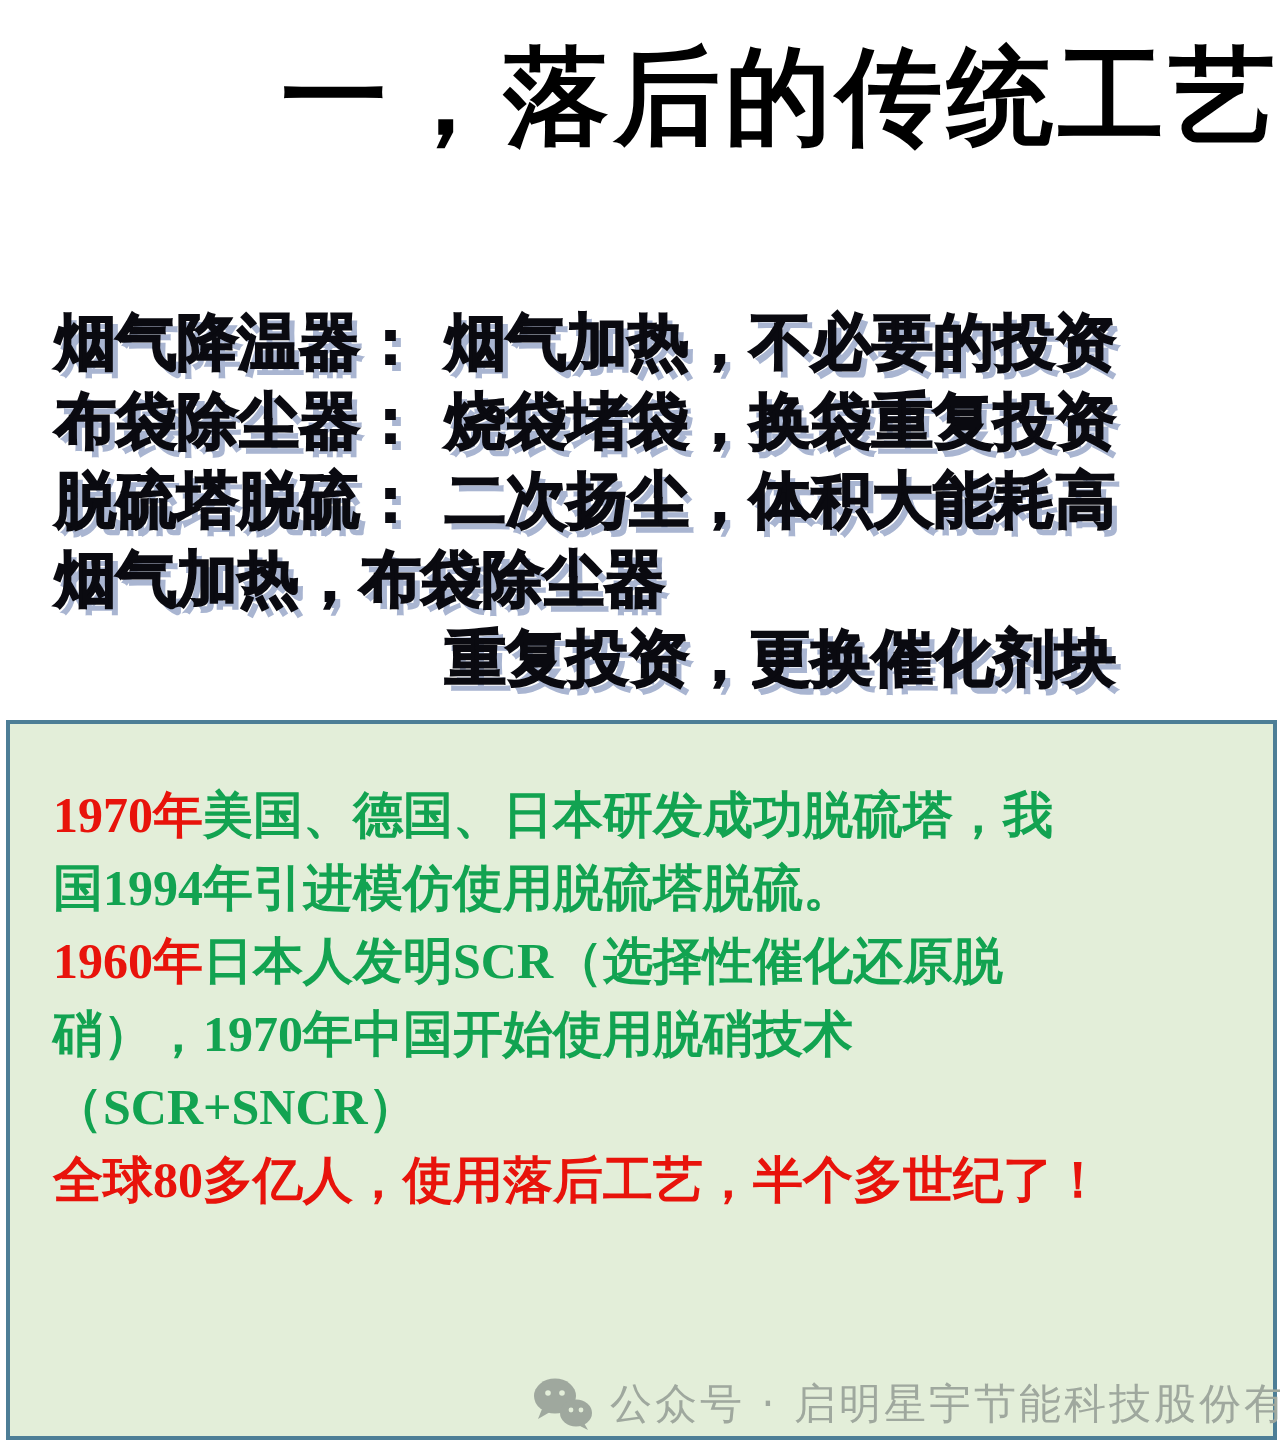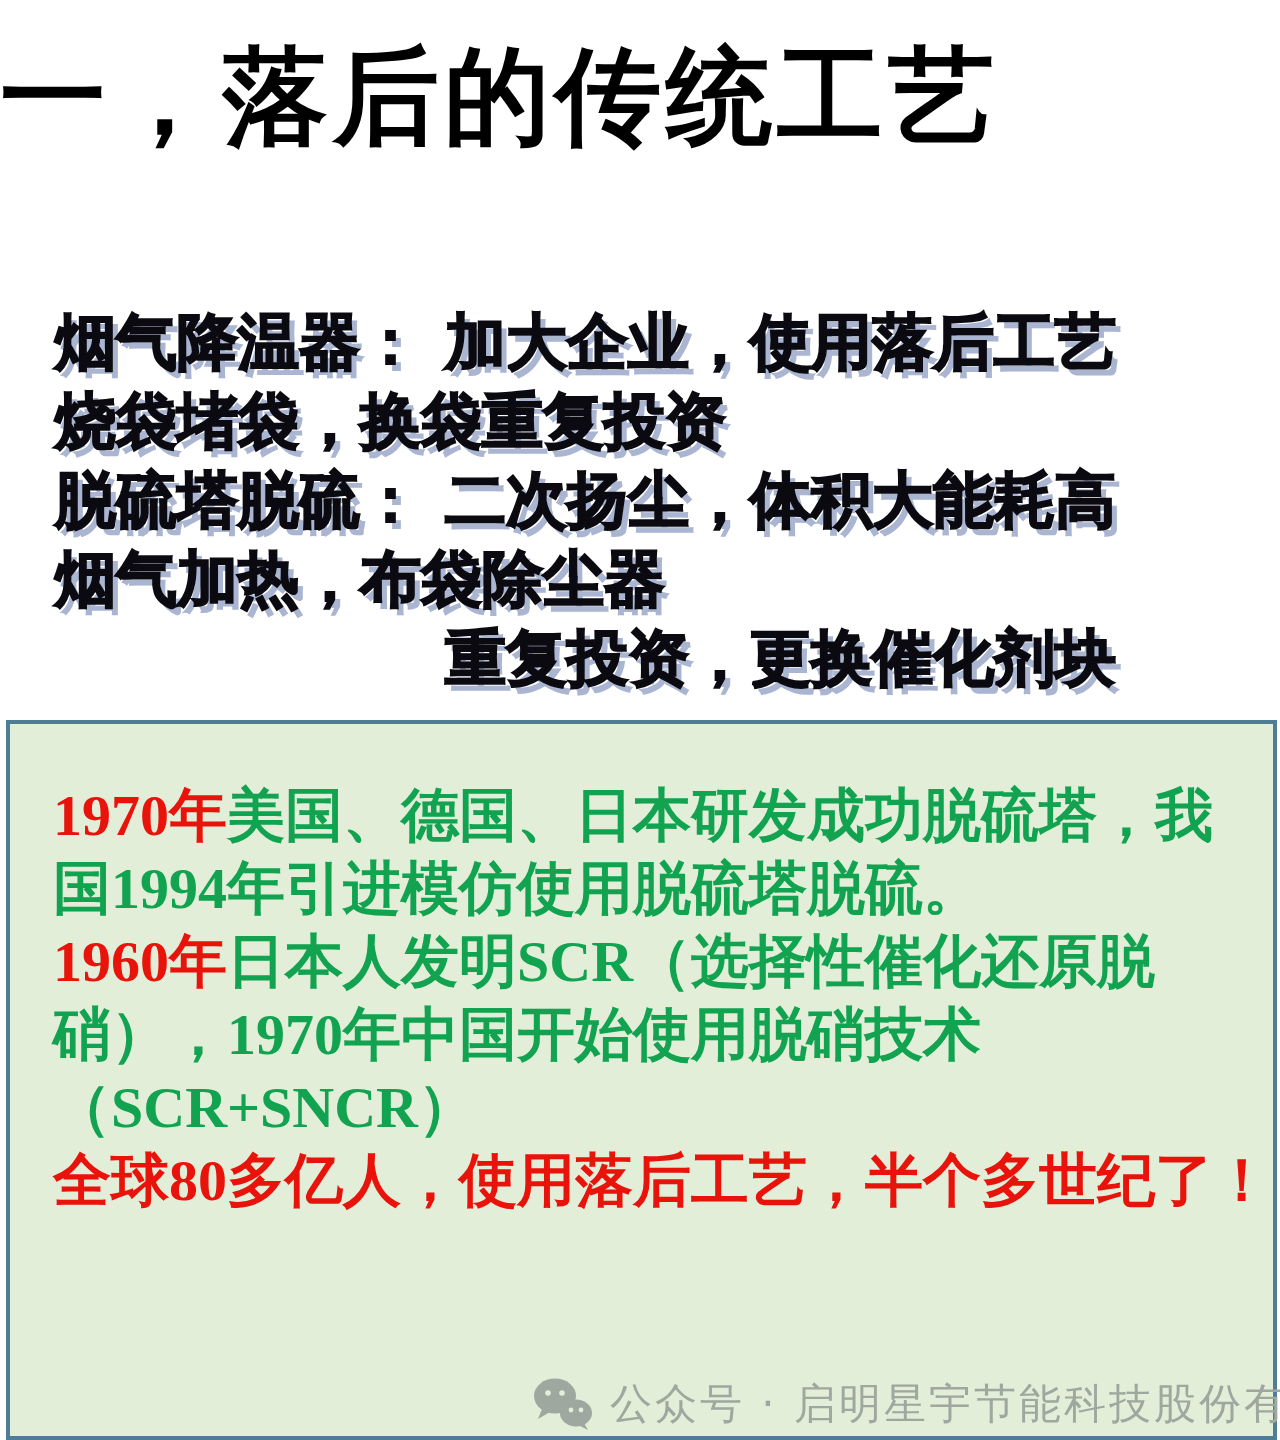--- a/index.html
+++ b/index.html
@@ -12,21 +12,21 @@
     --ink:#0a0a10;
   }
   html,body{margin:0;padding:0;}
   body{
     width:1280px;height:1440px;position:relative;overflow:hidden;
     background:#ffffff;
     font-family:"Liberation Sans", sans-serif;
   }
   .slide-title{
     position:absolute;top:26px;left:0;width:100%;
-    text-align:left;
+    text-align:right;
     font-family:"Liberation Serif","DejaVu Serif",serif;
     font-weight:bold;
     font-size:106px;
     letter-spacing:5px;
     color:#000;
     white-space:nowrap;
   }
   .process{
     position:absolute;top:302px;left:55px;right:22px;
     font-family:"DejaVu Sans","Liberation Sans",sans-serif;
@@ -48,21 +48,21 @@
     position:absolute;top:720px;left:6px;right:3px;bottom:0;
     box-sizing:border-box;
     background:var(--panel-bg);
     border:4px solid var(--panel-border);
     padding:55px 36px 0 43px;
   }
   .hline{
     margin:0;
     font-family:"Liberation Serif","DejaVu Serif",serif;
     font-weight:bold;
-    font-size:58px;
+    font-size:50px;
     line-height:73px;
     white-space:nowrap;
   }
   .seg-red{color:var(--red);}
   .seg-green{color:var(--green);}
   .watermark{
     position:absolute;left:532px;bottom:8px;
     display:flex;align-items:center;gap:16px;
     color:var(--wm);
     font-size:42px;
@@ -73,23 +73,24 @@
   .wechat-icon{display:block;flex:0 0 auto;}
 </style>
 </head>
 <body>
 
 <div class="slide-title">一，落后的传统工艺</div>
 
 <div class="process">
     <div class="process-row">
       <span class="process-label">烟气降温器：</span>
-      <span>加大企业，使用落后工艺</span>
+      <span>烟气加热，不必要的投资</span>
     </div>
     <div class="process-row">
+      <span class="process-label">布袋除尘器：</span>
       <span>烧袋堵袋，换袋重复投资</span>
     </div>
     <div class="process-row">
       <span class="process-label">脱硫塔脱硫：</span>
       <span>二次扬尘，体积大能耗高</span>
     </div>
     <div class="process-row">
       <span>烟气加热，布袋除尘器</span>
     </div>
     <div class="process-row">

